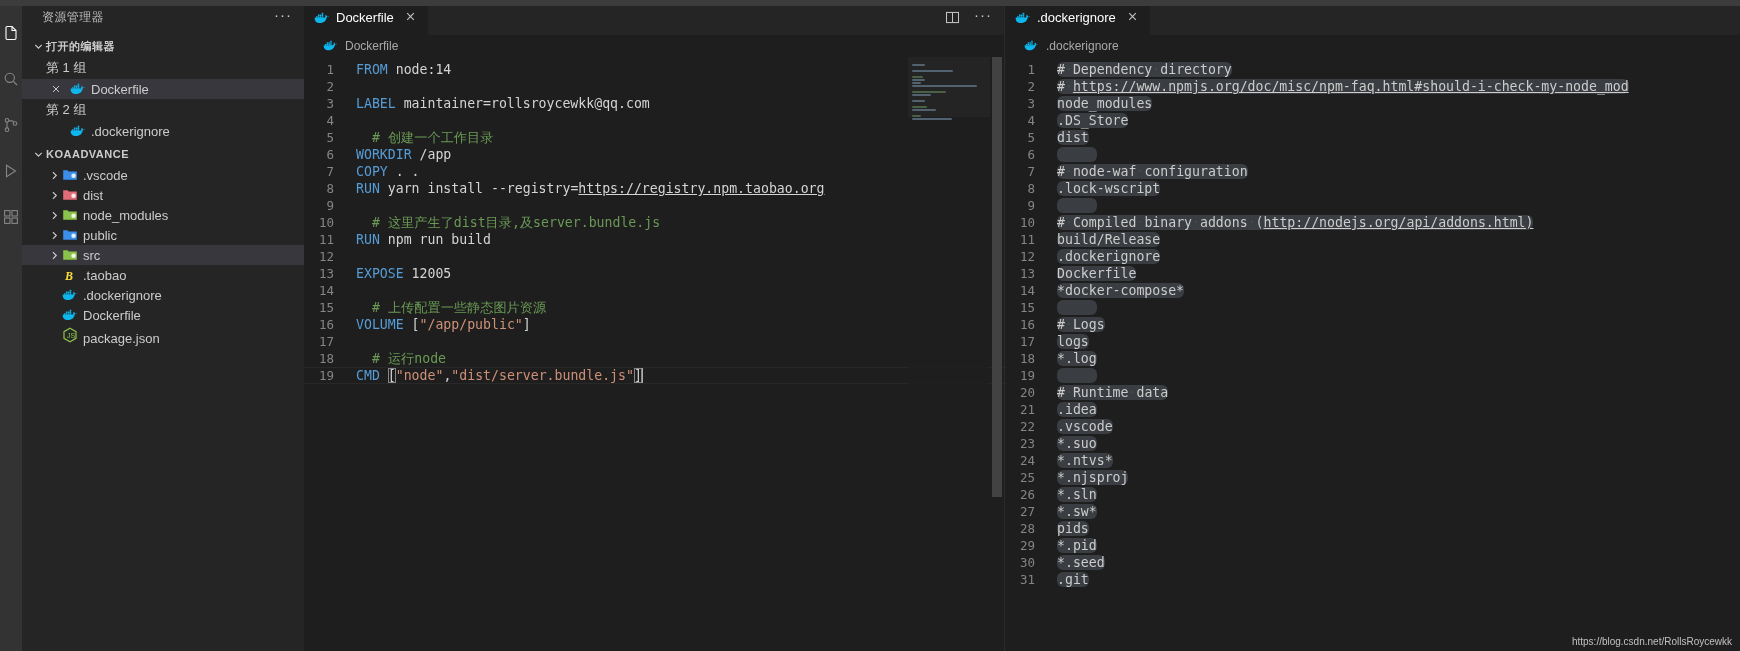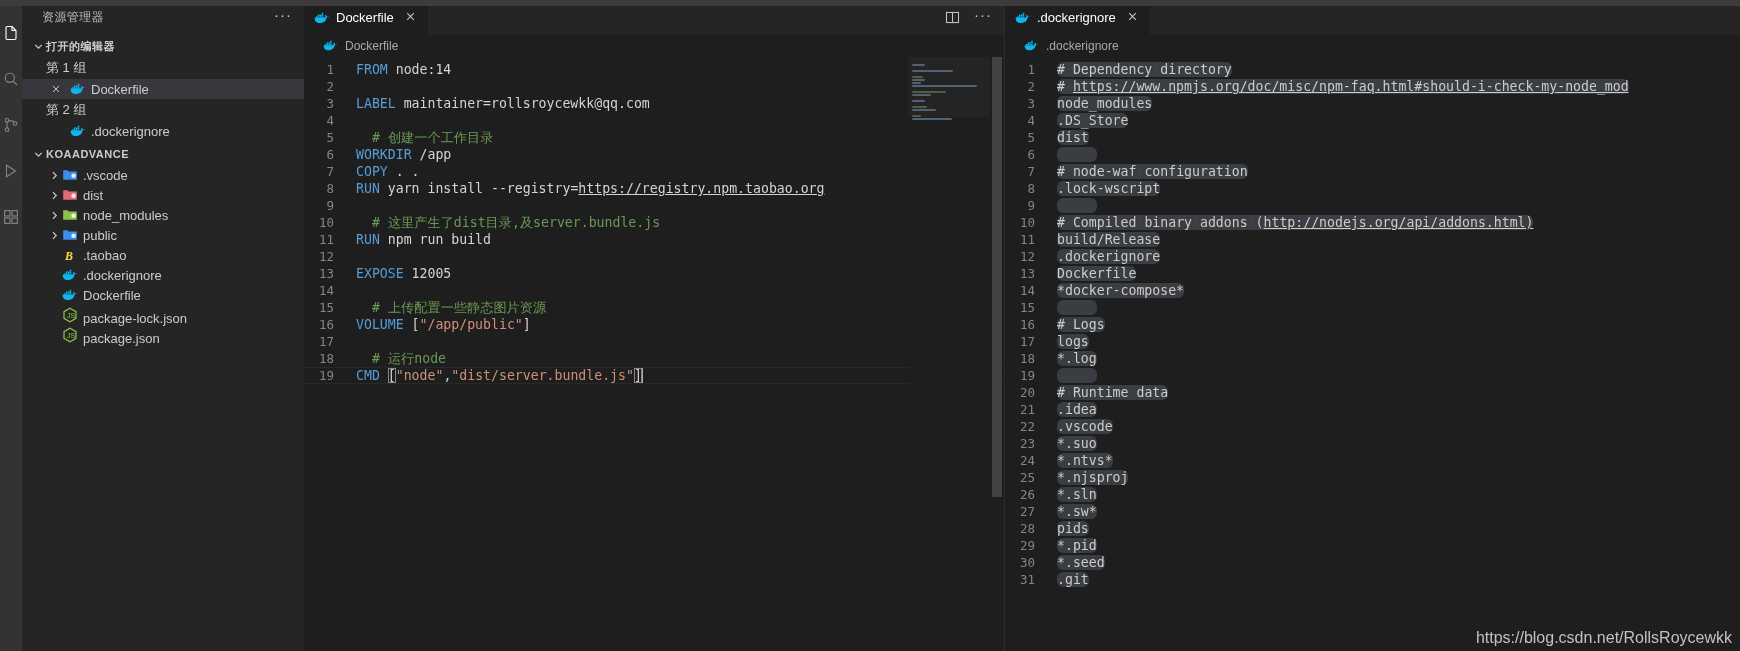--- a/index.html
+++ b/index.html
@@ -212,21 +212,21 @@
   .vscroll .thumb {
     position: absolute; left: 2px; width: 10px;
     background: #424242; border-radius: 0;
   }
 
   
   .watermark {
     position: absolute;
     right: 8px; bottom: 4px;
     color: #cfcfcf;
-    font-size: 16px;
+    font-size: 10px;
     font-family: "Liberation Sans", sans-serif;
     opacity: .92;
     z-index: 50;
   }
   .topbar {
     position: absolute; top: 0; left: 0; right: 0; height: 6px;
     background: #3c3c3c; z-index: 40;
   }
 </style>
 </head>
@@ -364,20 +364,32 @@
             <svg width="11" height="11" viewBox="0 0 12 12" fill="none" stroke="currentColor" stroke-width="1.3">
               <path d="M4.3 2.4L7.9 6l-3.6 3.6"></path>
             </svg>
           </span>
           <span class="ficon"><svg width="16" height="16" viewBox="0 0 16 16">
               <path fill="#3b8eea" d="M1.2 3.2h4.3l1.2 1.3h8.1v8.3H1.2z"></path>
               <circle cx="11.6" cy="8.8" r="2.3" fill="#ffffff" opacity=".85"></circle>
             </svg></span>
           <span class="fname">public</span>
         </div>
+        <div class="row selected" style="padding-left: 24px;">
+          <span class="twisty">
+            <svg width="11" height="11" viewBox="0 0 12 12" fill="none" stroke="currentColor" stroke-width="1.3">
+              <path d="M4.3 2.4L7.9 6l-3.6 3.6"></path>
+            </svg>
+          </span>
+          <span class="ficon"><svg width="16" height="16" viewBox="0 0 16 16">
+              <path fill="#8bc34a" d="M1.2 3.2h4.3l1.2 1.3h8.1v8.3H1.2z"></path>
+              <circle cx="11.6" cy="8.8" r="2.3" fill="#ffffff" opacity=".85"></circle>
+            </svg></span>
+          <span class="fname">src</span>
+        </div>
       </div>
     <div id="file-list">
         <div class="row" style="padding-left: 40px;">
           <span class="ficon"><svg width="16" height="16" viewBox="0 0 16 16">
               <text x="3" y="12.5" font-family="Liberation Serif,serif" font-style="italic" font-size="12" font-weight="bold" fill="#f9dc3e">B</text>
             </svg></span>
           <span class="fname">.taobao</span>
         </div>
         <div class="row" style="padding-left: 40px;">
           <span class="ficon"><svg width="16" height="16" viewBox="0 0 24 24">
@@ -385,26 +397,20 @@
               <path fill="#0db7ed" d="M3.1 9.4h2.3v2.3H3.1zM5.9 9.4h2.3v2.3H5.9zM8.8 9.4H11v2.3H8.8zM11.6 9.4h2.3v2.3h-2.3zM5.9 6.8h2.3v2.3H5.9zM8.8 6.8H11v2.3H8.8zM11.6 6.8h2.3v2.3h-2.3zM11.6 4.2h2.3v2.3h-2.3z"></path>
             </svg></span>
           <span class="fname">.dockerignore</span>
         </div>
         <div class="row" style="padding-left: 40px;">
           <span class="ficon"><svg width="16" height="16" viewBox="0 0 24 24">
               <path fill="#0db7ed" d="M22.2 10.1c-.5-.4-1.8-.5-2.7-.3-.1-.9-.6-1.6-1.4-2.2l-.5-.3-.3.5c-.4.6-.6 1.5-.5 2.2.1.3.2.7.4.9-.2.1-.5.2-.8.3-.6.2-1.2.2-1.9.2H1.2l-.1.4c-.2 1.4 0 2.9.7 4.2.8 1.4 2 2.4 3.6 3 1.8.6 3.7.7 5.6.4 1.3-.2 2.6-.7 3.7-1.4 1-.6 1.8-1.4 2.5-2.4 1.1-1.6 1.8-3.4 2.2-5.1h.2c1 0 1.7-.4 2.1-.8.3-.3.4-.5.5-.8l.1-.3z"></path>
               <path fill="#0db7ed" d="M3.1 9.4h2.3v2.3H3.1zM5.9 9.4h2.3v2.3H5.9zM8.8 9.4H11v2.3H8.8zM11.6 9.4h2.3v2.3h-2.3zM5.9 6.8h2.3v2.3H5.9zM8.8 6.8H11v2.3H8.8zM11.6 6.8h2.3v2.3h-2.3zM11.6 4.2h2.3v2.3h-2.3z"></path>
             </svg></span>
           <span class="fname">Dockerfile</span>
-        </div>
-        <div class="row" style="padding-left: 40px;">
-          <span class="ficon"><svg width="16" height="16" viewBox="0 0 16 16">
-              <path d="M8 1.3l6 3.4v6.6L8 14.7 2 11.3V4.7z" fill="none" stroke="#8bc34a" stroke-width="1.2"></path>
-              <text x="5" y="11" font-family="Liberation Sans,sans-serif" font-size="7" fill="#8bc34a">JS</text>
-            </svg><span class="fname">package-lock.json</span></span>
         </div>
         <div class="row" style="padding-left: 40px;">
           <span class="ficon"><svg width="16" height="16" viewBox="0 0 16 16">
               <path d="M8 1.3l6 3.4v6.6L8 14.7 2 11.3V4.7z" fill="none" stroke="#8bc34a" stroke-width="1.2"></path>
               <text x="5" y="11" font-family="Liberation Sans,sans-serif" font-size="7" fill="#8bc34a">JS</text>
             </svg><span class="fname">package.json</span></span>
         </div>
       </div>
   </div>
 

